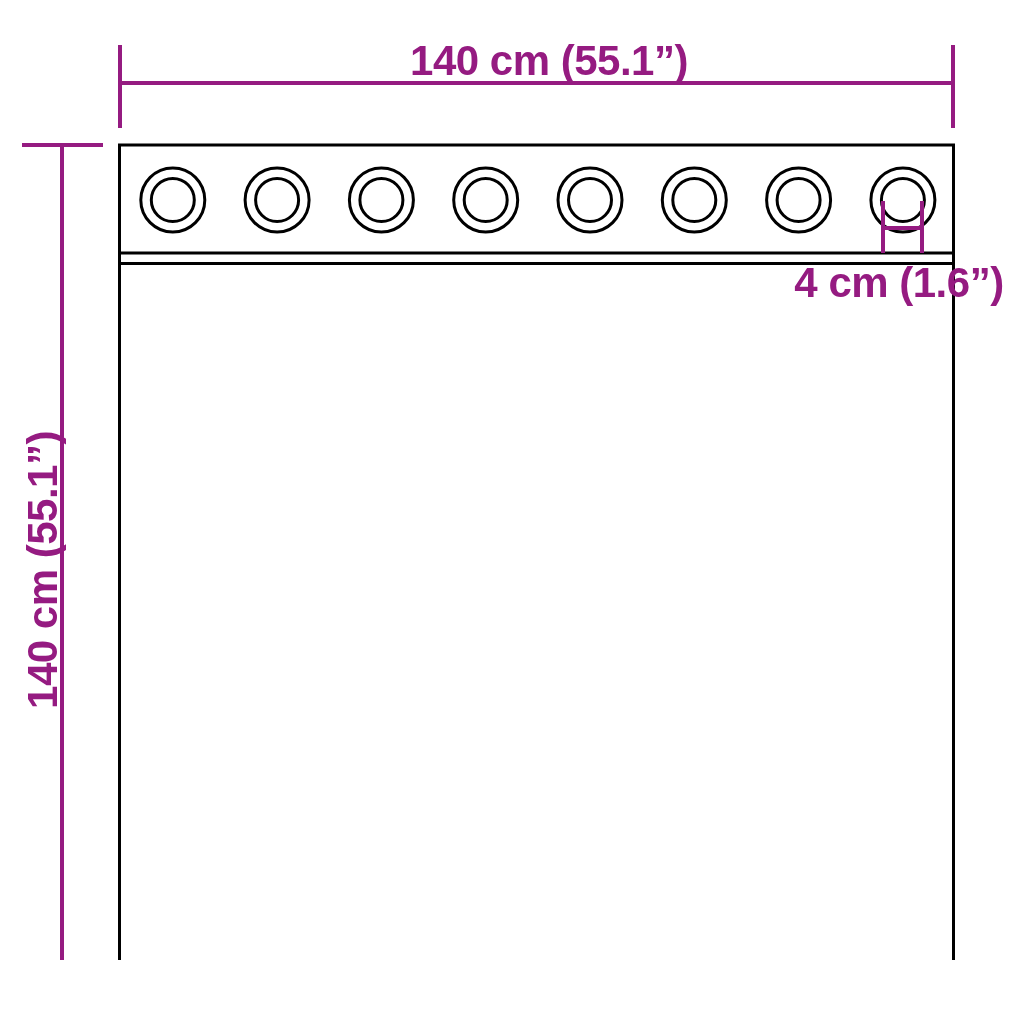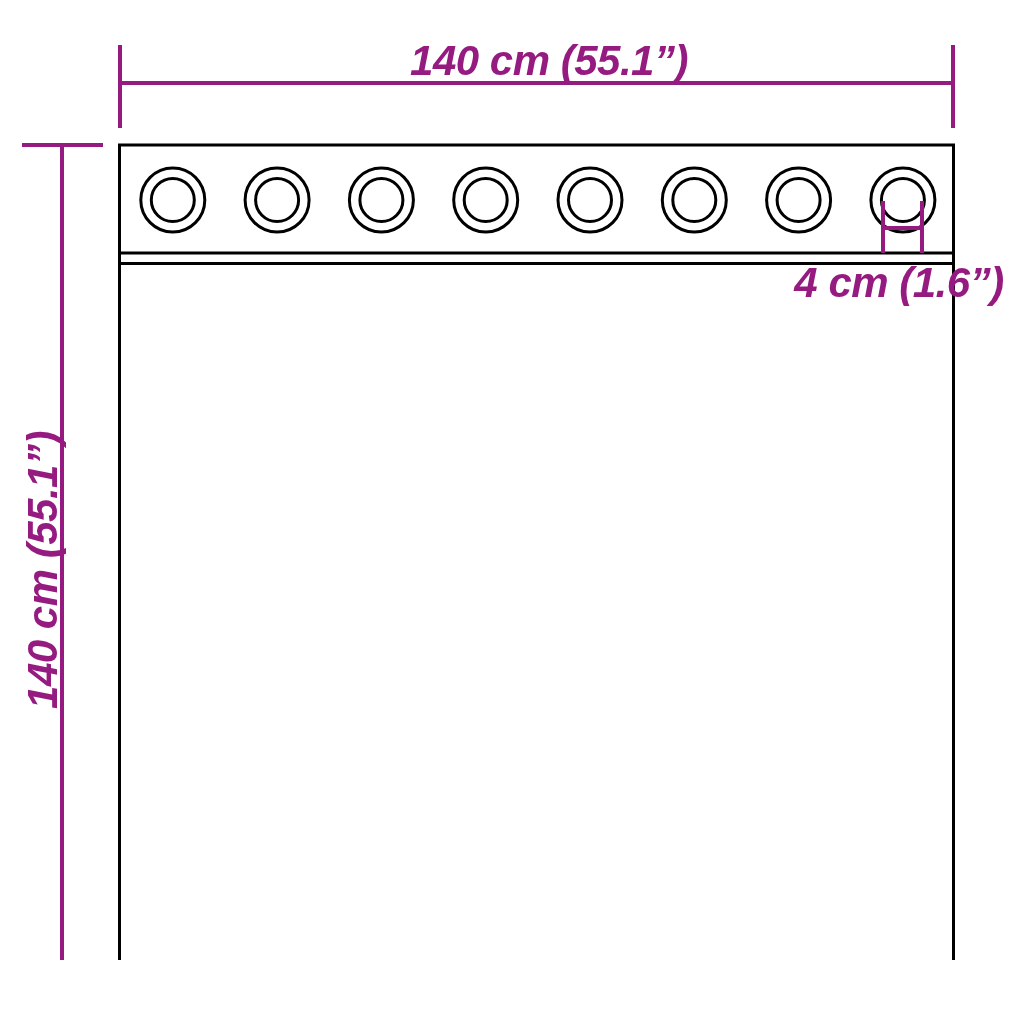--- a/index.html
+++ b/index.html
@@ -11,21 +11,20 @@
     margin: 0;
     padding: 0;
     background: var(--bg);
   }
   .canvas {
     position: relative;
     width: 1024px;
     height: 960px;
     background: var(--bg);
     overflow: hidden;
-    font-style: italic;
   }
   svg { display: block; }
   .black-stroke {
     fill: none;
     stroke: var(--line);
     stroke-width: 3;
   }
   .curtain-fill {
     fill: var(--bg);
     stroke: var(--line);

